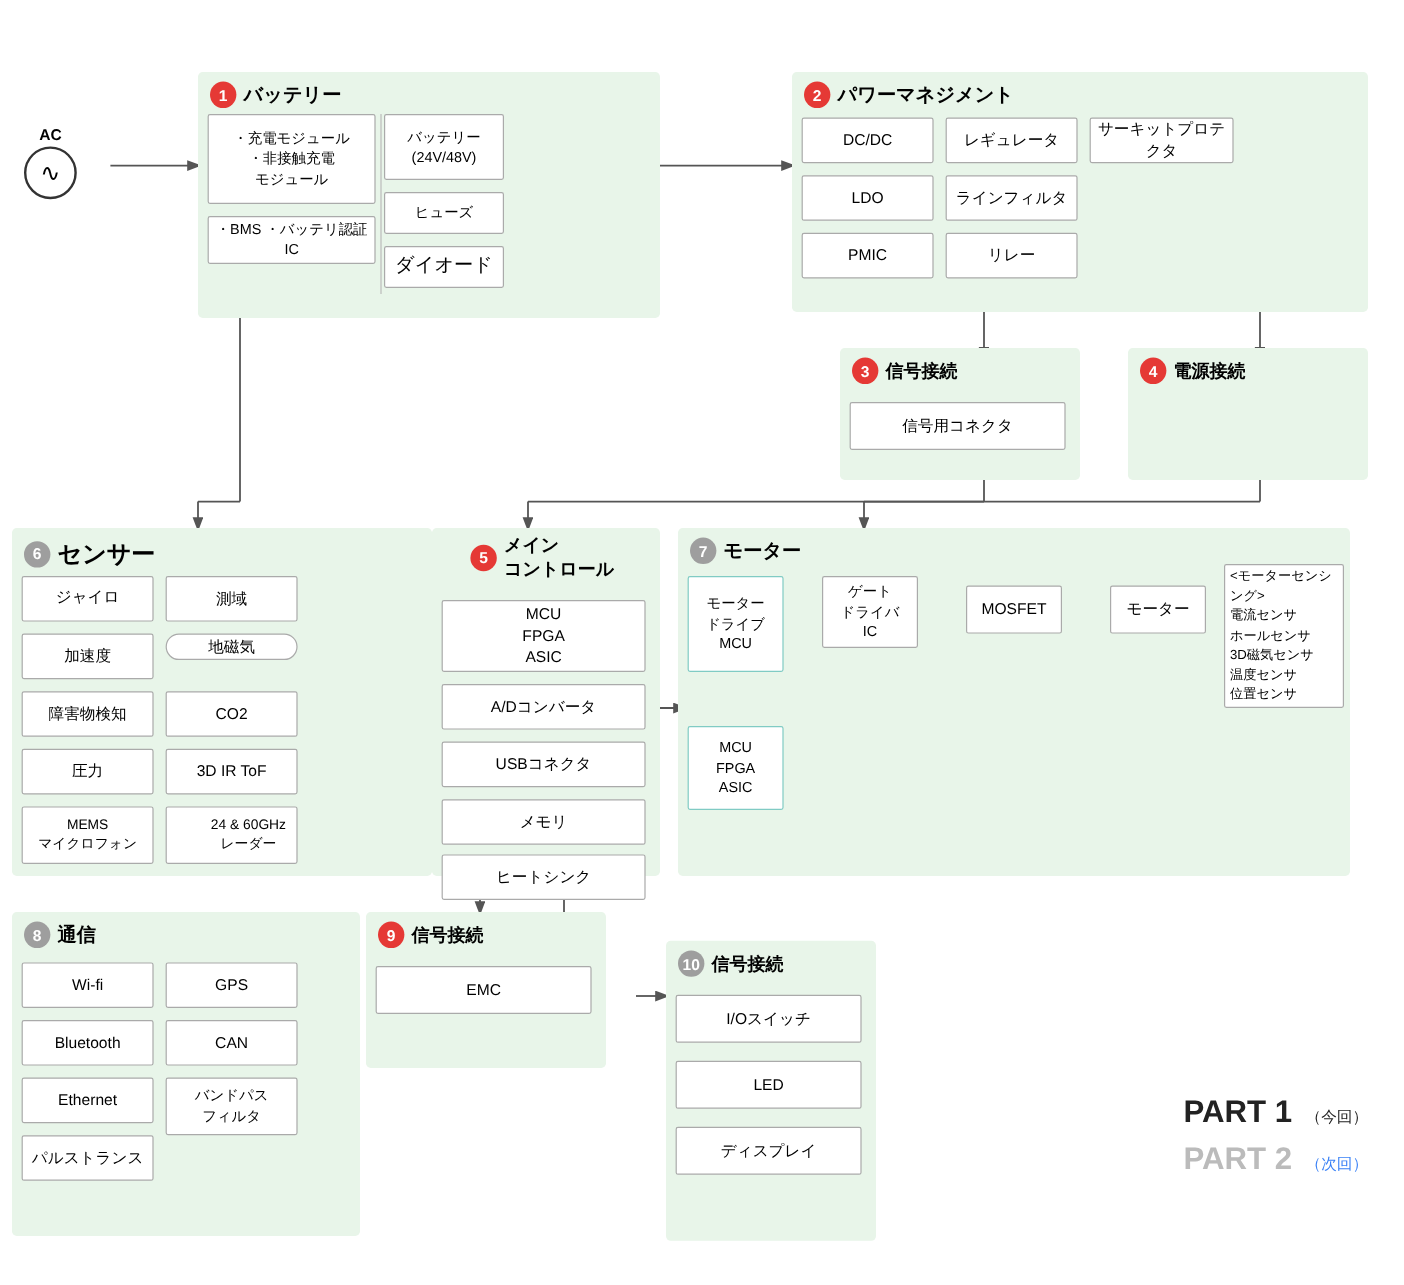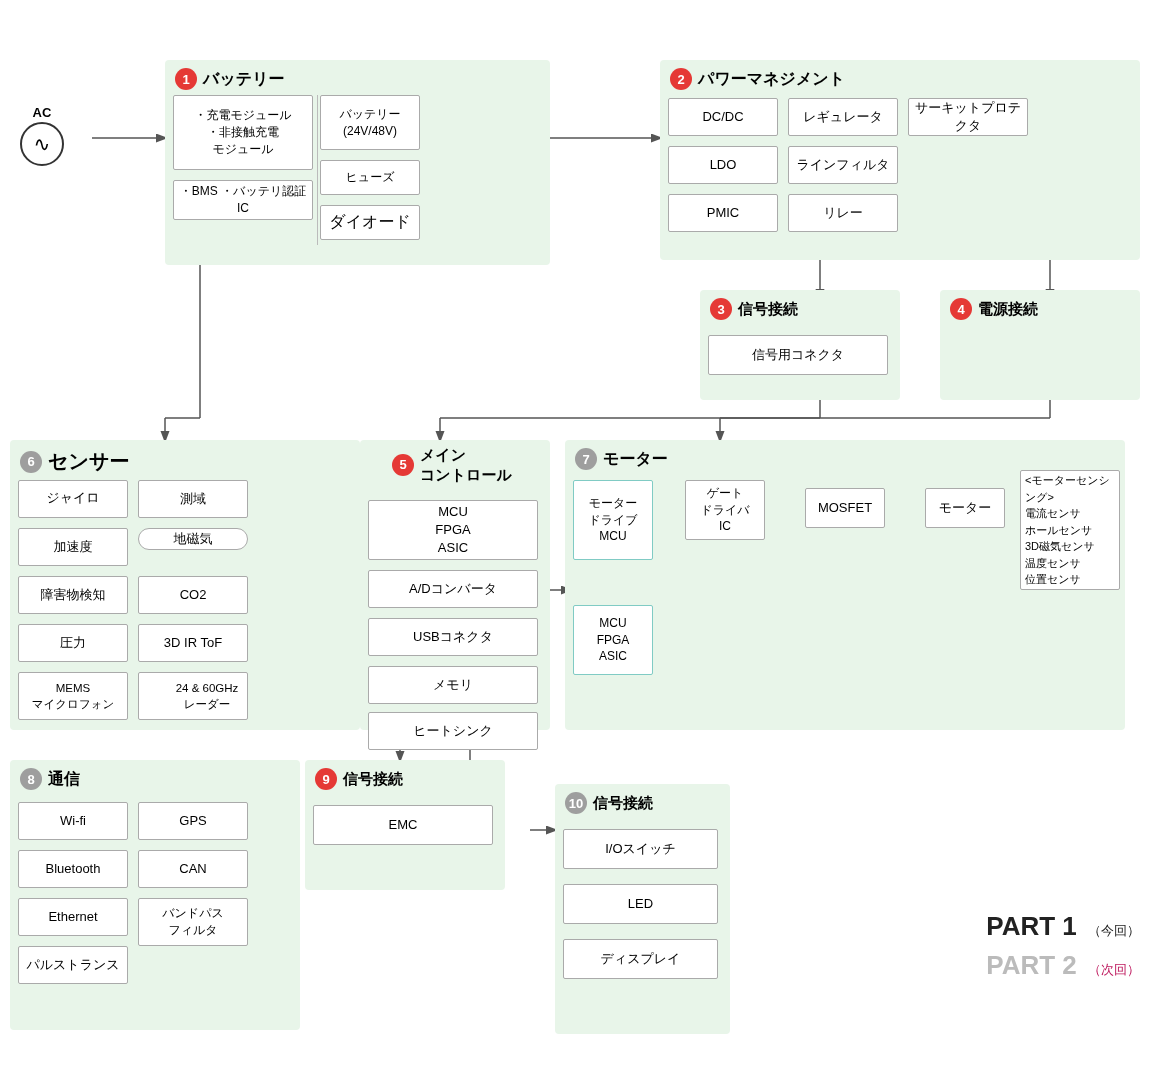--- a/index.html
+++ b/index.html
@@ -286,17 +286,17 @@
     <div class="white-box" style="left:8px; top:155px; width:155px; height:40px;">ディスプレイ</div>
   </div>
 
   <div style="position:absolute; right:30px; bottom:90px;">
     <div style="font-size:26px; font-weight:900; color:#222; margin-bottom:8px;">
       <span>PART 1</span>
       <span style="font-size:13px; font-weight:normal; margin-left:4px;margin-top:38px;">（今回）</span>
     </div>
     <div style="font-size:26px; font-weight:900; color:#bbb;">
       <span>PART 2</span>
-      <span style="font-size:13px; font-weight:normal; margin-left:4px; color:#be185d;">（次回）</span>
+      <span style="font-size:13px; font-weight:normal; margin-left:4px; color:#3b82f6;">（次回）</span>
     </div>
   </div>
 
 </div>
 
 </body></html>

